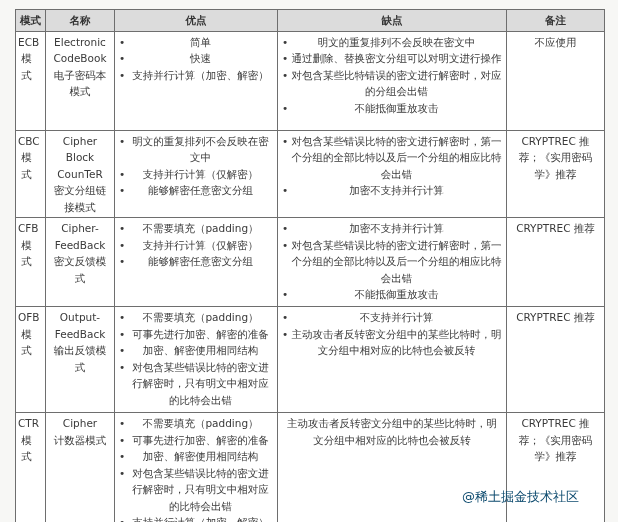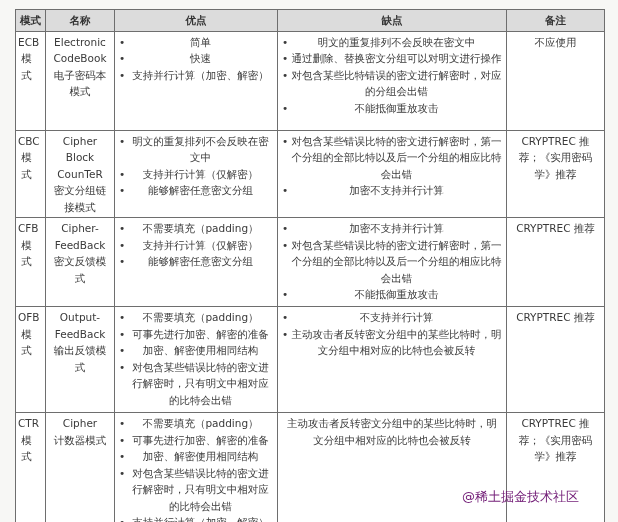--- a/index.html
+++ b/index.html
@@ -38,21 +38,21 @@
     li { position: relative; padding-left: 9px; }
     li .bullet { position: absolute; left: 0; top: 0; }
     .plain { display: block; }
     tr.r-ecb td { height: 94px; }
     tr.r-cbc td { height: 68px; }
     tr.r-cfb td { height: 84px; }
     tr.r-ofb td { height: 101px; }
     tr.r-ctr td { height: 116px; }
     .watermark {
       position: absolute; left: 462px; top: 488px;
-      font-size: 13px; color: #701a75;
+      font-size: 13px; color: #0c4a6e;
     }
   </style>
 </head>
 <body>
 
 <div class="table-wrap">
   <table>
     <colgroup>
       <col class="c-mode">
         <col class="c-name">

